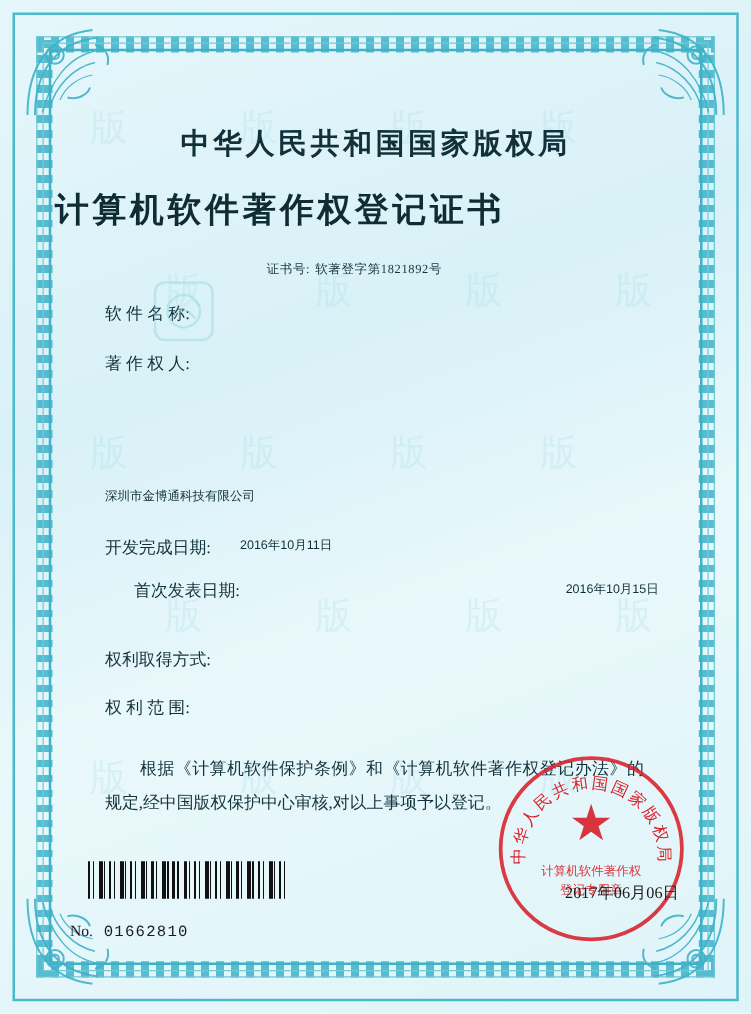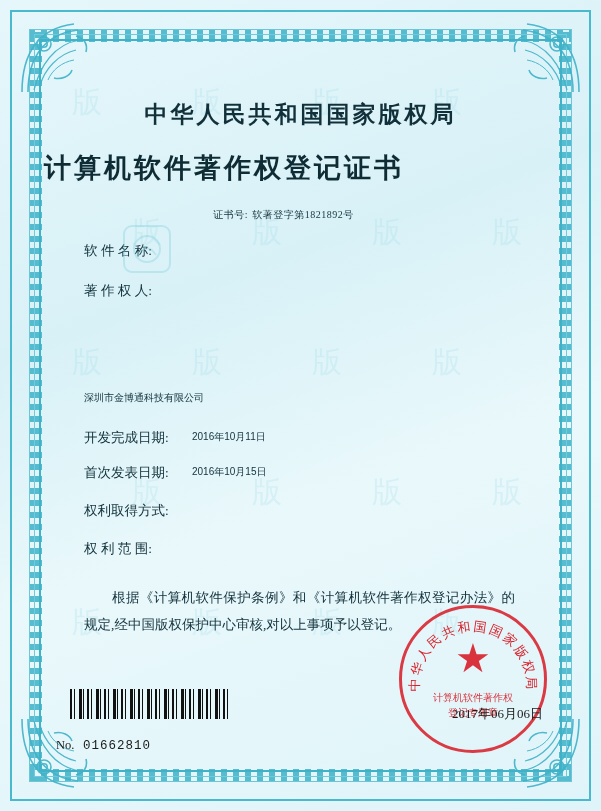--- a/index.html
+++ b/index.html
@@ -372,26 +372,26 @@
       <div class="field-row" style="margin-top:22px;flex-direction:column;">
         <div class="field-label">著 作 权 人:</div>
         <div class="field-value cn">深圳市金博通科技有限公司</div>
       </div>
 
       <div class="field-row" style="margin-top:24px;">
         <div class="field-label">开发完成日期:</div>
         <div class="field-value cn">2016年10月11日</div>
       </div>
 
-      <div class="field-row" style="margin-top:8px;">
+      <div class="field-row" style="margin-top:8px;text-align:right;">
         <div class="field-label">首次发表日期:</div>
         <div class="field-value cn">2016年10月15日</div>
       </div>
 
-      <div class="field-row" style="margin-top:20px;">
+      <div class="field-row" style="margin-top:37px;">
         <div class="field-label">权利取得方式:</div>
       </div>
 
       <div class="field-row" style="margin-top:20px;">
         <div class="field-label">权 利 范 围:</div>
       </div>
 
 
     </div>
 

